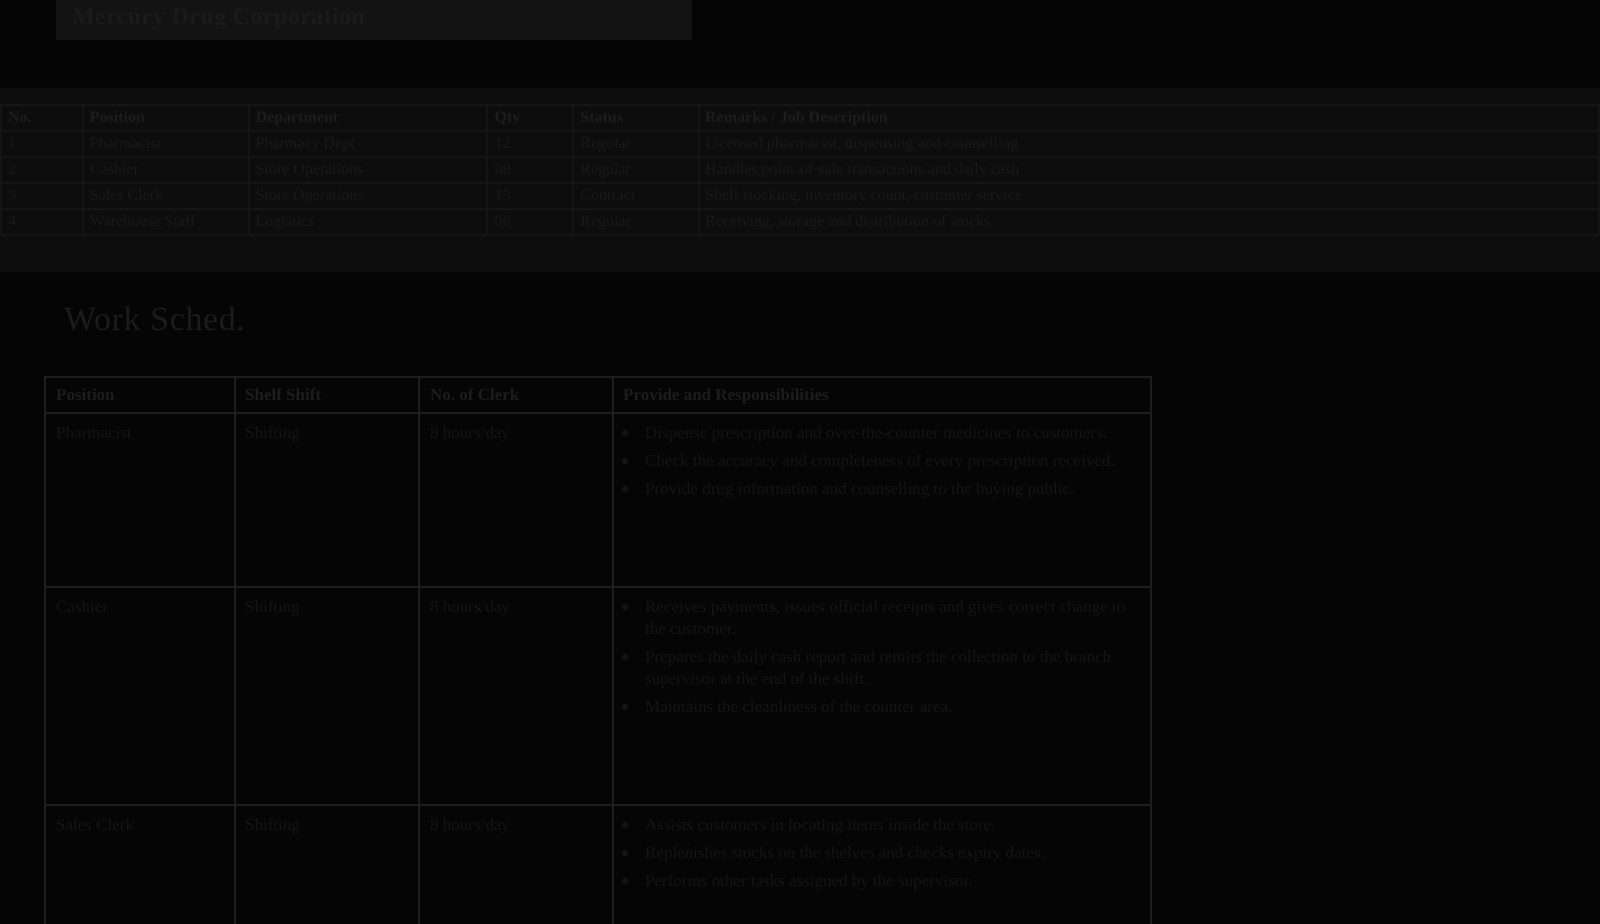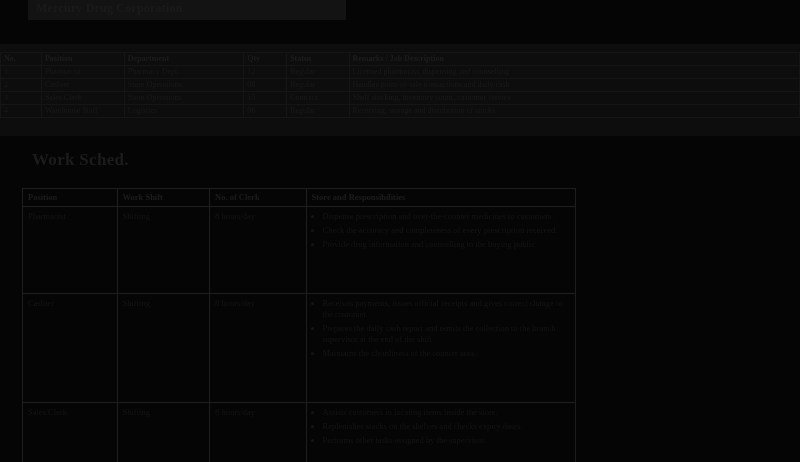--- a/index.html
+++ b/index.html
@@ -72,21 +72,21 @@
   .ub-c4 { width: 38px; }
   .ub-c5 { width: 58px; }
   .ub-c6 { width: 470px; }
   .ub-head td { color: #1d1d1d; font-weight: bold; }
   
   .section-title {
     position: absolute;
     left: 32px;
     top: 150px;
     font-size: 17px;
-    font-weight: bold;
+    font-weight: normal;
     color: #1c1c1c;
     letter-spacing: 0.3px;
   }
   
   .main-table {
     position: absolute;
     left: 22px;
     top: 188px;
     width: 554px;
     border-collapse: collapse;
@@ -185,23 +185,23 @@
   <table class="main-table">
     <colgroup>
       <col class="col-a">
       <col class="col-b">
       <col class="col-c">
       <col class="col-d">
     </colgroup>
     <tbody>
         <tr class="hdr">
       <td>Position</td>
-      <td>Work Shift</td>
+      <td>Shelf Shift</td>
       <td>No. of Clerk</td>
-      <td>Store and Responsibilities</td>
+      <td>Provide and Responsibilities</td>
     </tr>
 
     <tr class="row-a">
       <td>Pharmacist</td>
       <td>Shifting</td>
       <td>8 hours/day</td>
       <td>
         <ul class="bullets">
           <li>Dispense prescription and over-the-counter medicines to customers.</li>
           <li>Check the accuracy and completeness of every prescription received.</li>

